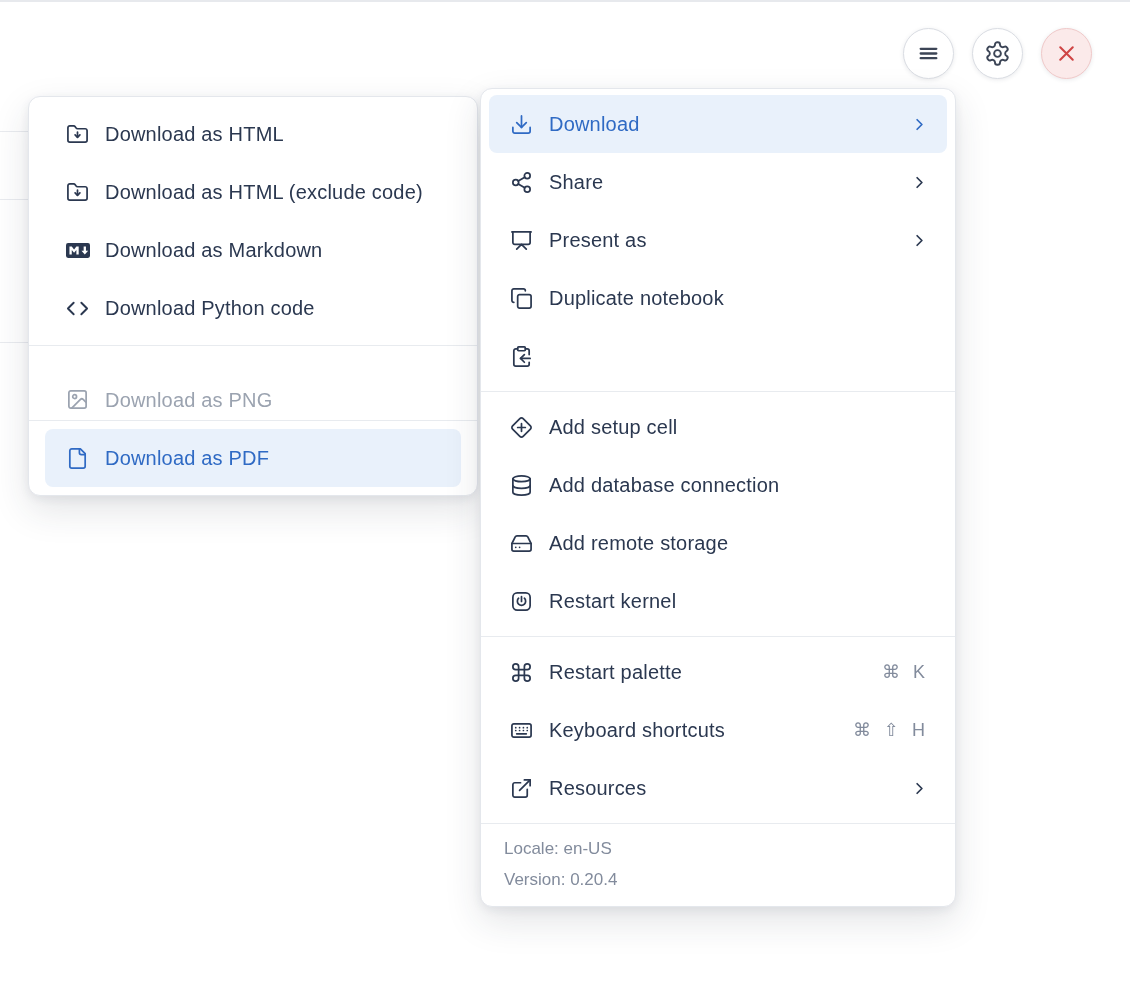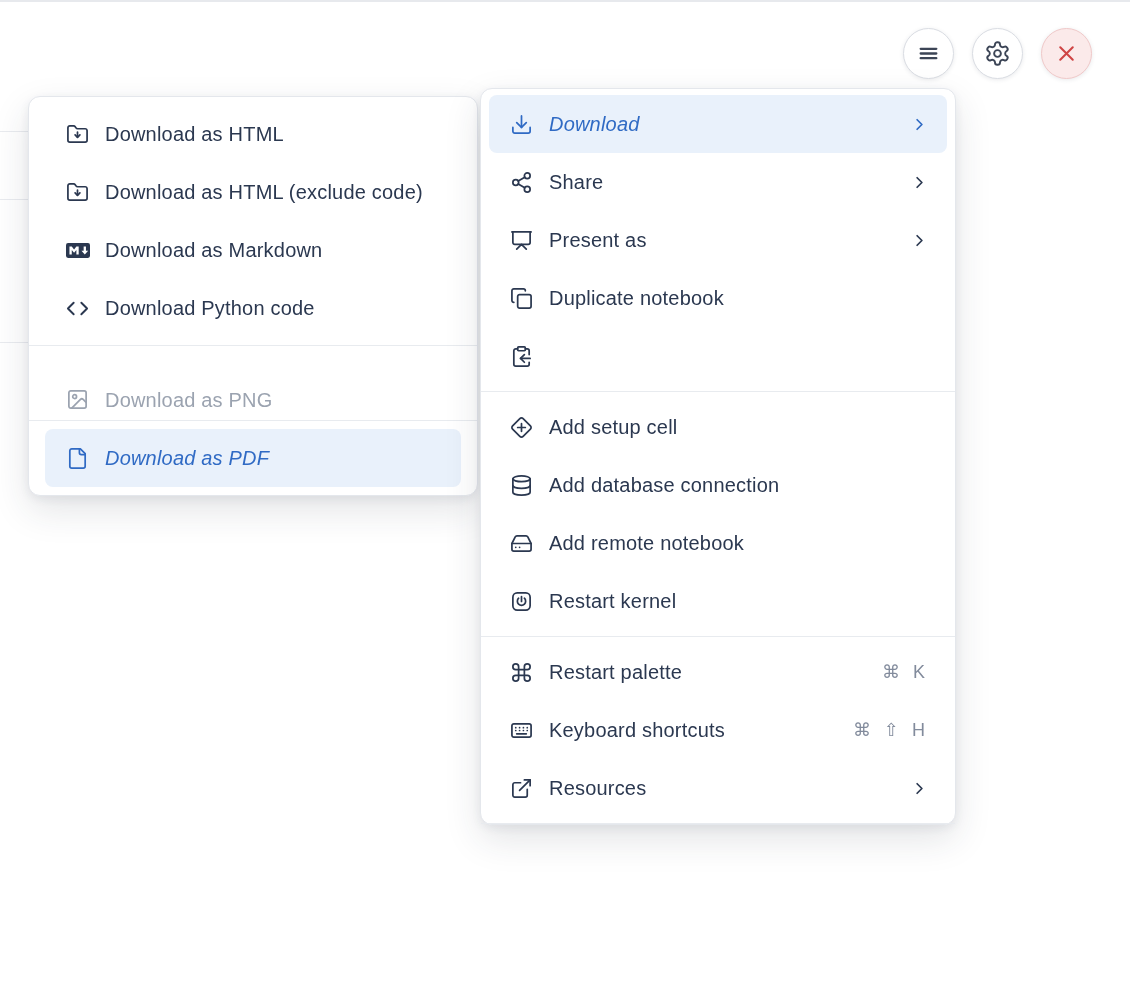--- a/index.html
+++ b/index.html
@@ -50,21 +50,21 @@
   #main-menu .menu-group{padding:6px 0;}
   .menu-sep{height:1px;background:var(--sep);}
 
   .menu-item{
     height:58px;margin:0 8px;border-radius:8px;
     display:flex;align-items:center;
     padding:0 18px 0 20px;
     font-size:20px;letter-spacing:.2px;
     cursor:pointer;white-space:nowrap;
   }
-  .menu-item.highlighted{background:var(--accent-bg);color:var(--accent);font-style:italic;}
+  .menu-item.highlighted{background:var(--accent-bg);color:var(--accent);}
   .menu-item.disabled{color:var(--disabled);cursor:default;align-items:flex-end;}
   .mi-icon{width:25px;height:25px;flex:none;display:flex;align-items:center;justify-content:center;margin-right:15px;}
   .mi-label{flex:1 1 auto;overflow:hidden;}
   .mi-shortcut{color:var(--muted);font-size:18px;letter-spacing:4px;margin-left:12px;flex:none;}
   .mi-chevron{flex:none;margin-left:10px;display:flex;align-items:center;}
 
   .md-badge{display:flex;align-items:center;justify-content:center;color:var(--text);}
 
   .menu-footer{padding:9px 0 11px;}
   .menu-footer .mf-line{padding:5px 23px;color:var(--muted);font-size:17px;line-height:21px;}
@@ -267,21 +267,21 @@
         </div>
         <div class="menu-item">
           <span class="mi-icon">
             <svg width="23" height="23" viewBox="0 0 24 24" fill="none" stroke="currentColor" stroke-width="1.8" stroke-linecap="round" stroke-linejoin="round">
               <path d="M5.45 5.11 2 12v6a2 2 0 0 0 2 2h16a2 2 0 0 0 2-2v-6l-3.45-6.89A2 2 0 0 0 16.76 4H7.24a2 2 0 0 0-1.79 1.11z"></path>
               <path d="M2 12h20"></path>
               <path d="M6 16h.01"></path>
               <path d="M10 16h.01"></path>
             </svg>
           </span>
-          <span class="mi-label">Add remote notebook</span>
+          <span class="mi-label">Add remote storage</span>
         </div>
         <div class="menu-item">
           <span class="mi-icon">
             <svg width="23" height="23" viewBox="0 0 24 24" fill="none" stroke="currentColor" stroke-width="1.8" stroke-linecap="round" stroke-linejoin="round">
               <rect x="3" y="3" width="18" height="18" rx="4.5"></rect>
               <path d="M12 7v5"></path>
               <path d="M9 8.6a4.3 4.3 0 1 0 6 0"></path>
             </svg>
           </span>
           <span class="mi-label">Restart kernel</span>
@@ -320,13 +320,17 @@
           <span class="mi-label">Resources</span>
           <span class="mi-chevron">
             <svg width="19" height="19" viewBox="0 0 24 24" fill="none" stroke="currentColor" stroke-width="2.2" stroke-linecap="round" stroke-linejoin="round">
               <path d="m9 18 6-6-6-6"></path>
             </svg>
           </span>
         </div>
       </div>
     </div>
   <div class="menu-sep"></div>
+  <div class="menu-footer">
+    <div class="mf-line">Locale: en-US</div>
+    <div class="mf-line">Version: 0.20.4</div>
+  </div>
 </div>
 
 </body></html>

